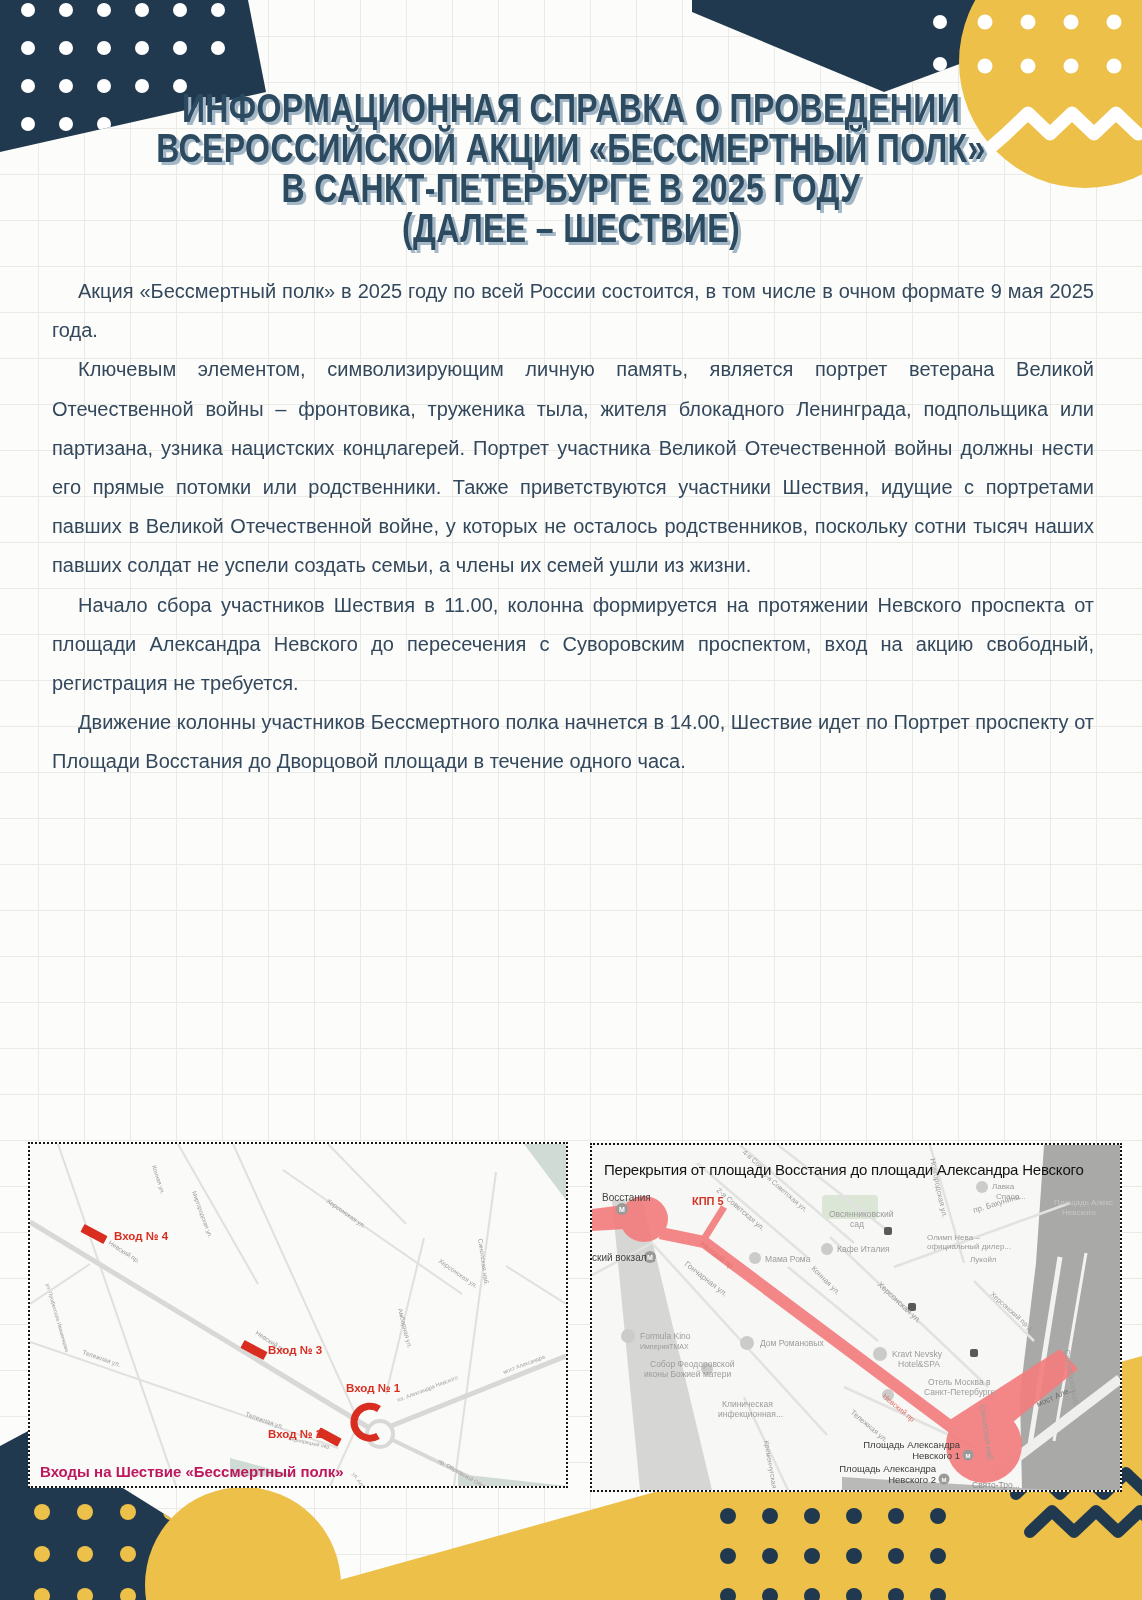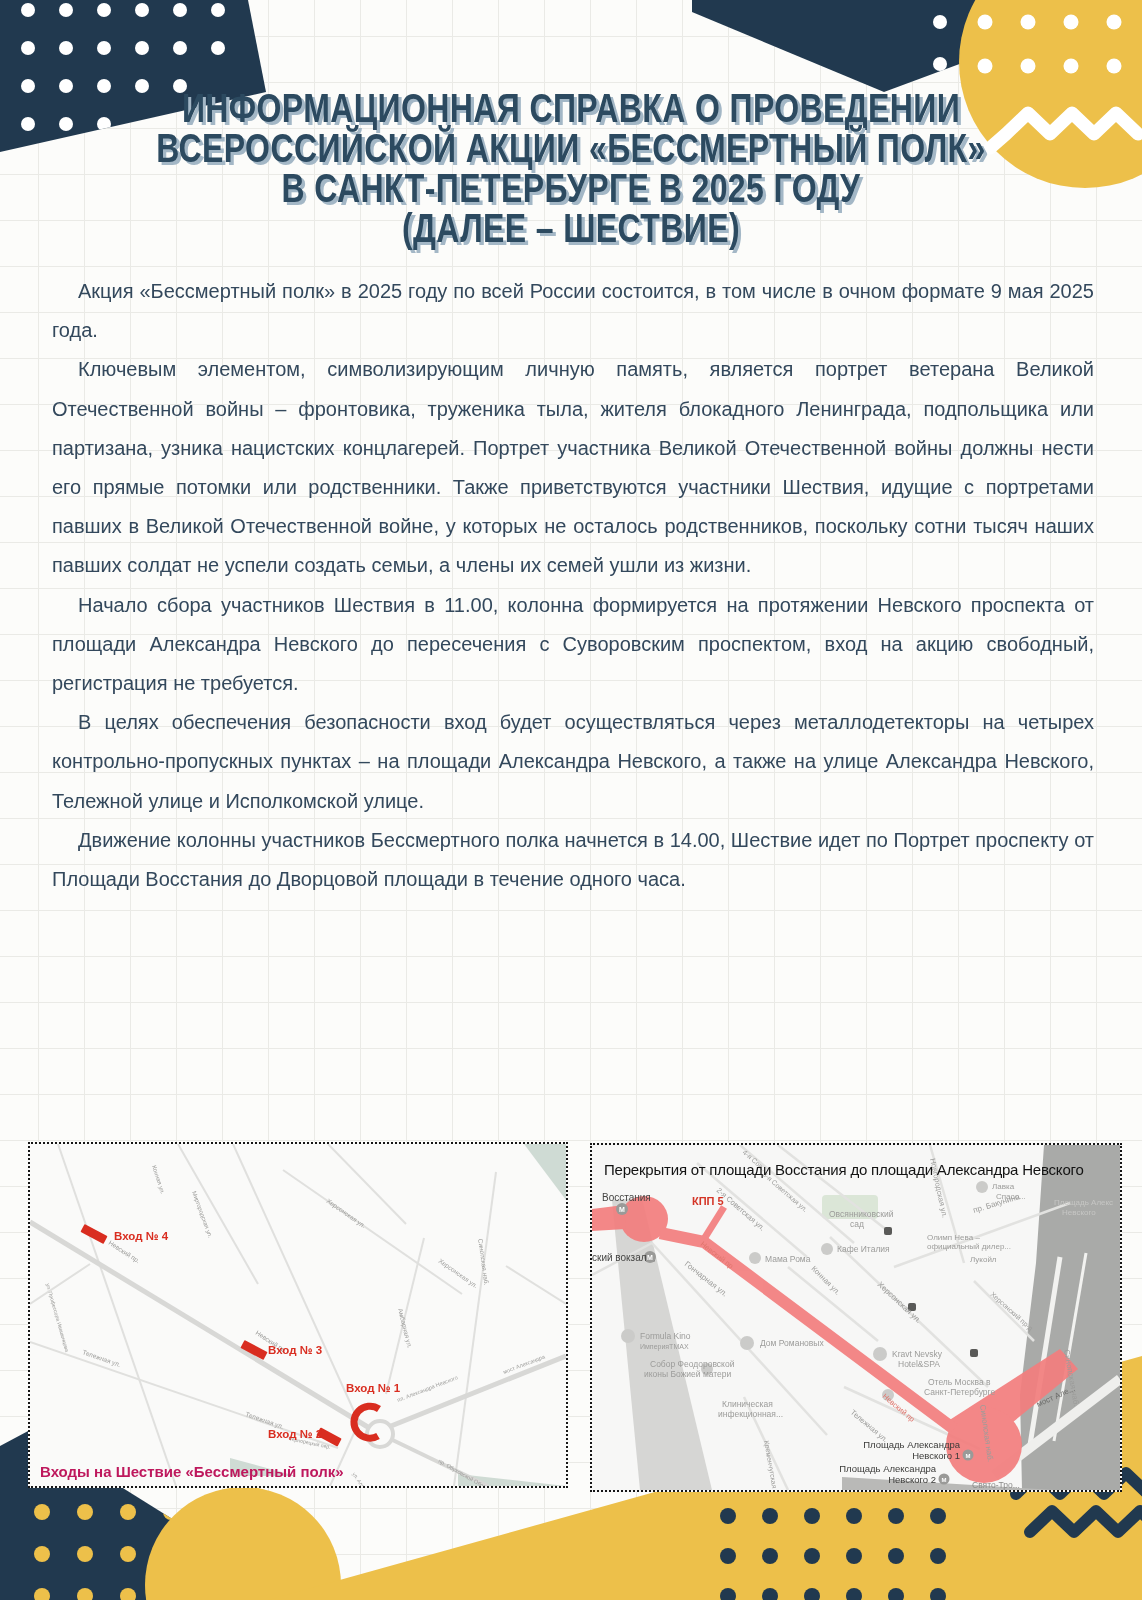--- a/index.html
+++ b/index.html
@@ -159,21 +159,20 @@
   <div class="title-line">ИНФОРМАЦИОННАЯ СПРАВКА О ПРОВЕДЕНИИ</div>
   <div class="title-line">ВСЕРОССИЙСКОЙ АКЦИИ «БЕССМЕРТНЫЙ ПОЛК»</div>
   <div class="title-line">В САНКТ-ПЕТЕРБУРГЕ В 2025 ГОДУ</div>
   <div class="title-line">(ДАЛЕЕ – ШЕСТВИЕ)</div>
 </div>
 
 <div class="body-text">
   <p>Акция «Бессмертный полк» в 2025 году по всей России состоится, в том числе в очном формате 9 мая 2025 года.</p>
   <p>Ключевым элементом, символизирующим личную память, является портрет ветерана Великой Отечественной войны – фронтовика, труженика тыла, жителя блокадного Ленинграда, подпольщика или партизана, узника нацистских концлагерей. Портрет участника Великой Отечественной войны должны нести его прямые потомки или родственники. Также приветствуются участники Шествия, идущие с портретами павших в Великой Отечественной войне, у которых не осталось родственников, поскольку сотни тысяч наших павших солдат не успели создать семьи, а члены их семей ушли из жизни.</p>
   <p>Начало сбора участников Шествия в 11.00, колонна формируется на протяжении Невского проспекта от площади Александра Невского до пересечения с Суворовским проспектом, вход на акцию свободный, регистрация не требуется.</p>
-  <p>В целях обеспечения безопасности вход будет осуществляться через металлодетекторы на четырех контрольно-пропускных пунктах – на площади Александра Невского, а также на улице Александра Невского, Тележной улице и Исполкомской улице.</p>
   <p>Движение колонны участников Бессмертного полка начнется в 14.00, Шествие идет по Портрет проспекту от Площади Восстания до Дворцовой площади в течение одного часа.</p>
 </div>
 
 <div id="map-entrances" class="map">
   <svg width="536" height="342" viewBox="0 0 536 342">
     <rect x="0" y="0" width="536" height="342" fill="#fafaf9"></rect>
     <g fill="#cfdbd4">
       <polygon points="494,0 536,0 536,56"></polygon>
       <polygon points="428,330 536,342 428,342"></polygon>
       <polygon points="200,314 266,332 200,332"></polygon>

